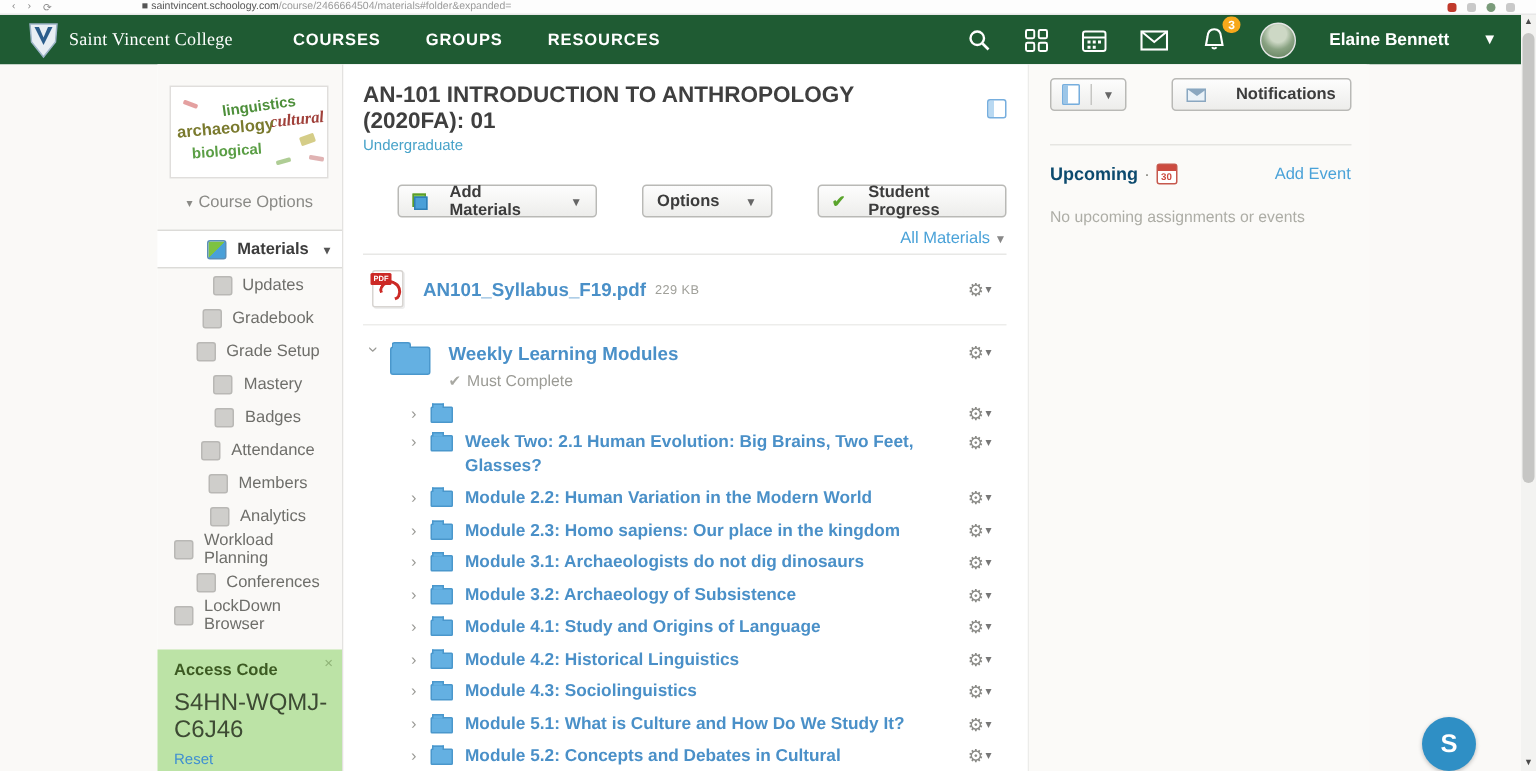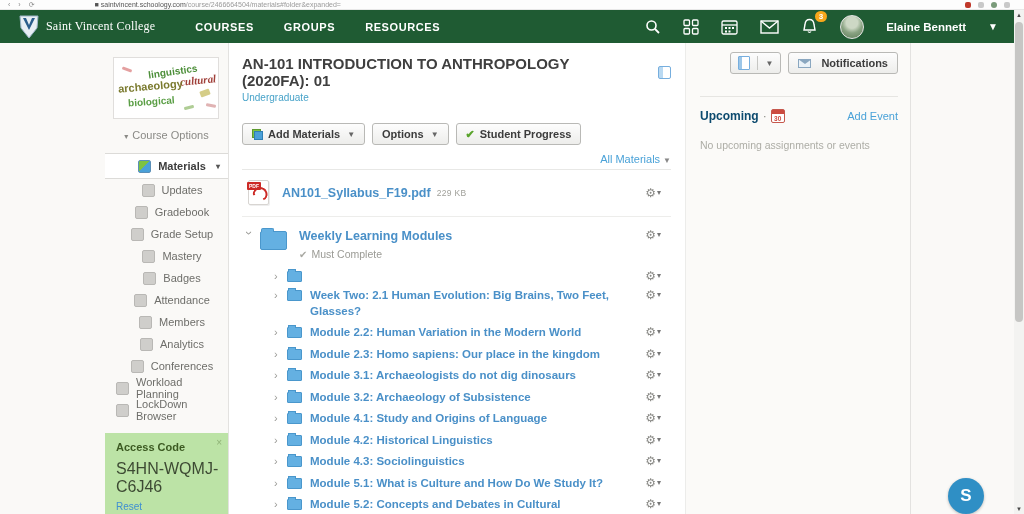--- a/index.html
+++ b/index.html
@@ -73,23 +73,23 @@
   .info-title { font-weight:bold; color:#4a4a46; font-size:11px; margin:14px 0 0 11px; padding-bottom:5px;
                 border-bottom:1px solid #dedddA; margin-right:8px; }
 
   
   .main { width:456px; flex:none; background:#fff; padding:12px 14px 0 13px; position:relative; }
   .course-title { font-size:15px; color:#3f3f3f; font-weight:bold; display:flex; align-items:center; gap:21px; }
   .title-icon { width:13px; height:13px; border:1px solid #76aede; border-radius:2px; flex:none;
                 background:linear-gradient(90deg,#b9d9f2 0 4px, #fff 4px); }
   .course-level { color:#48a3c9; font-size:10px; margin-top:3px; }
   .toolbar { display:flex; gap:7px; margin-top:20px; }
-  .btn { display:inline-flex; align-items:center; gap:5px; height:22px; padding:0 9px;
+  .btn { display:inline-flex; align-items:center; gap:15px; height:22px; padding:0 9px;
          background:linear-gradient(#fdfdfd,#ededeb); border:1px solid #b9b9b6; border-radius:3px;
-         font-size:11px; font-weight:bold; color:#3c3c3c; cursor:pointer; }
+         font-size:11px; font-weight:bold; color:#3c3c3c; cursor:pointer;margin-left:23px; }
   .btn .caret { font-size:8px; color:#666; margin-left:2px; }
   .am-icon { width:11px; height:11px; position:relative; }
   .am-icon::before { content:""; position:absolute; left:0; top:0; width:7px; height:7px; background:#7dc242; border:1px solid #5d9a2e; }
   .am-icon::after { content:""; position:absolute; right:0; bottom:0; width:7px; height:7px; background:#4aa0d8; border:1px solid #2f7fb5; }
   .check-green { color:#5aa42c; font-size:11px; }
   .filter-row { display:flex; justify-content:flex-end; align-items:flex-end; margin-top:8px;
                 padding-bottom:4px; border-bottom:1px solid #e8e8e6; }
   .filter-link { color:#4aa2d8; font-size:11px; cursor:pointer; }
   .filter-link .caret { color:#888; font-size:8px; margin-left:3px; }
 
@@ -311,27 +311,27 @@
   </div>
 
   <div class="side-item">
     <span class="side-icon"></span>
     <span class="side-label">Analytics</span>
 
   </div>
 
   <div class="side-item">
     <span class="side-icon"></span>
+    <span class="side-label">Workload Planning</span>
+
+  </div>
+
+  <div class="side-item">
+    <span class="side-icon"></span>
     <span class="side-label">Conferences</span>
-
-  </div>
-
-  <div class="side-item">
-    <span class="side-icon"></span>
-    <span class="side-label">Workload Planning</span>
 
   </div>
 
   <div class="side-item">
     <span class="side-icon"></span>
     <span class="side-label">LockDown Browser</span>
 
   </div>
 </div>
 

